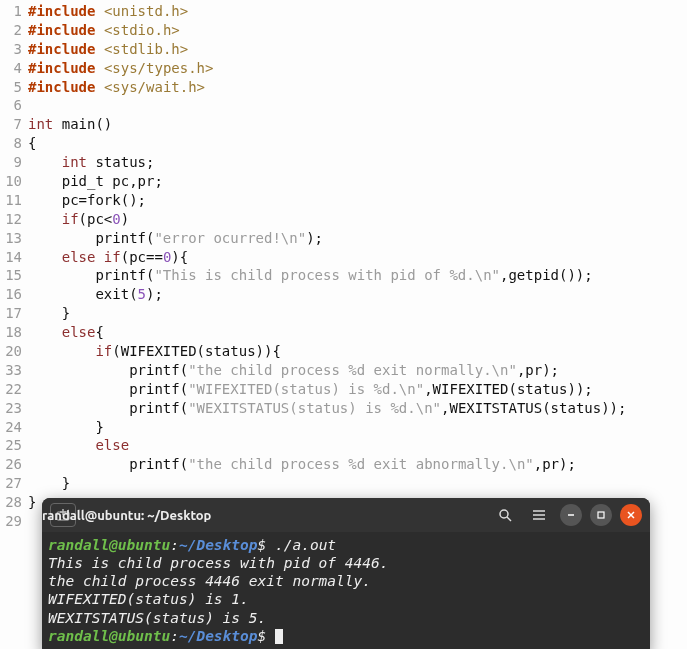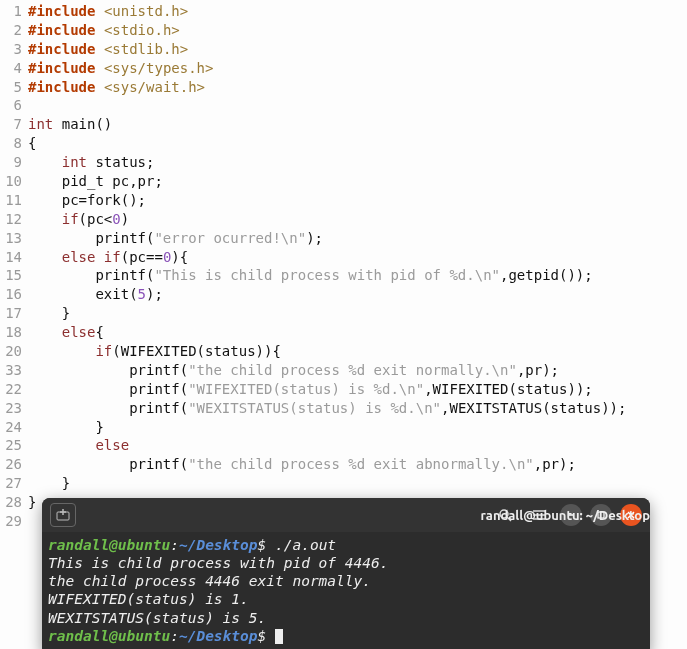--- a/index.html
+++ b/index.html
@@ -56,21 +56,21 @@
   display: flex;
   align-items: center;
   padding: 0 8px;
   gap: 8px;
 }
 .tb-left { display: flex; align-items: center; gap: 6px; }
 .tb-spacer { flex: 1; }
 .tb-title {
   position: absolute;
   left: 0; right: 0;
-  text-align: right;
+  text-align: left;
   color: #eee;
   font-family: "Ubuntu", "DejaVu Sans", sans-serif;
   font-size: 13px;
   font-weight: bold;
   pointer-events: none;
 }
 .tb-btn {
   width: 26px;
   height: 26px;
   border-radius: 4px;

